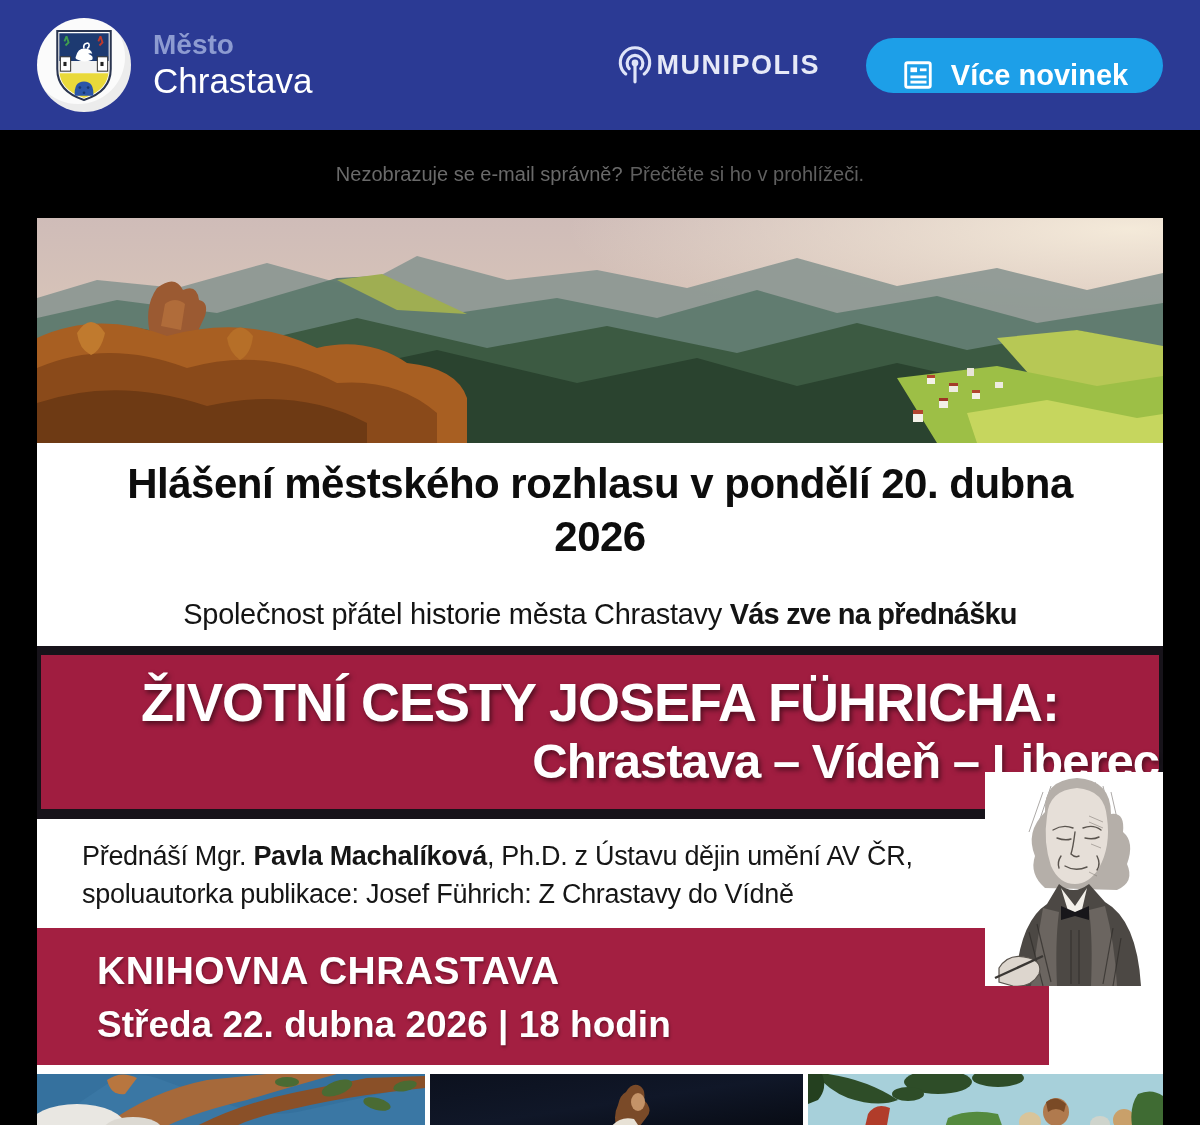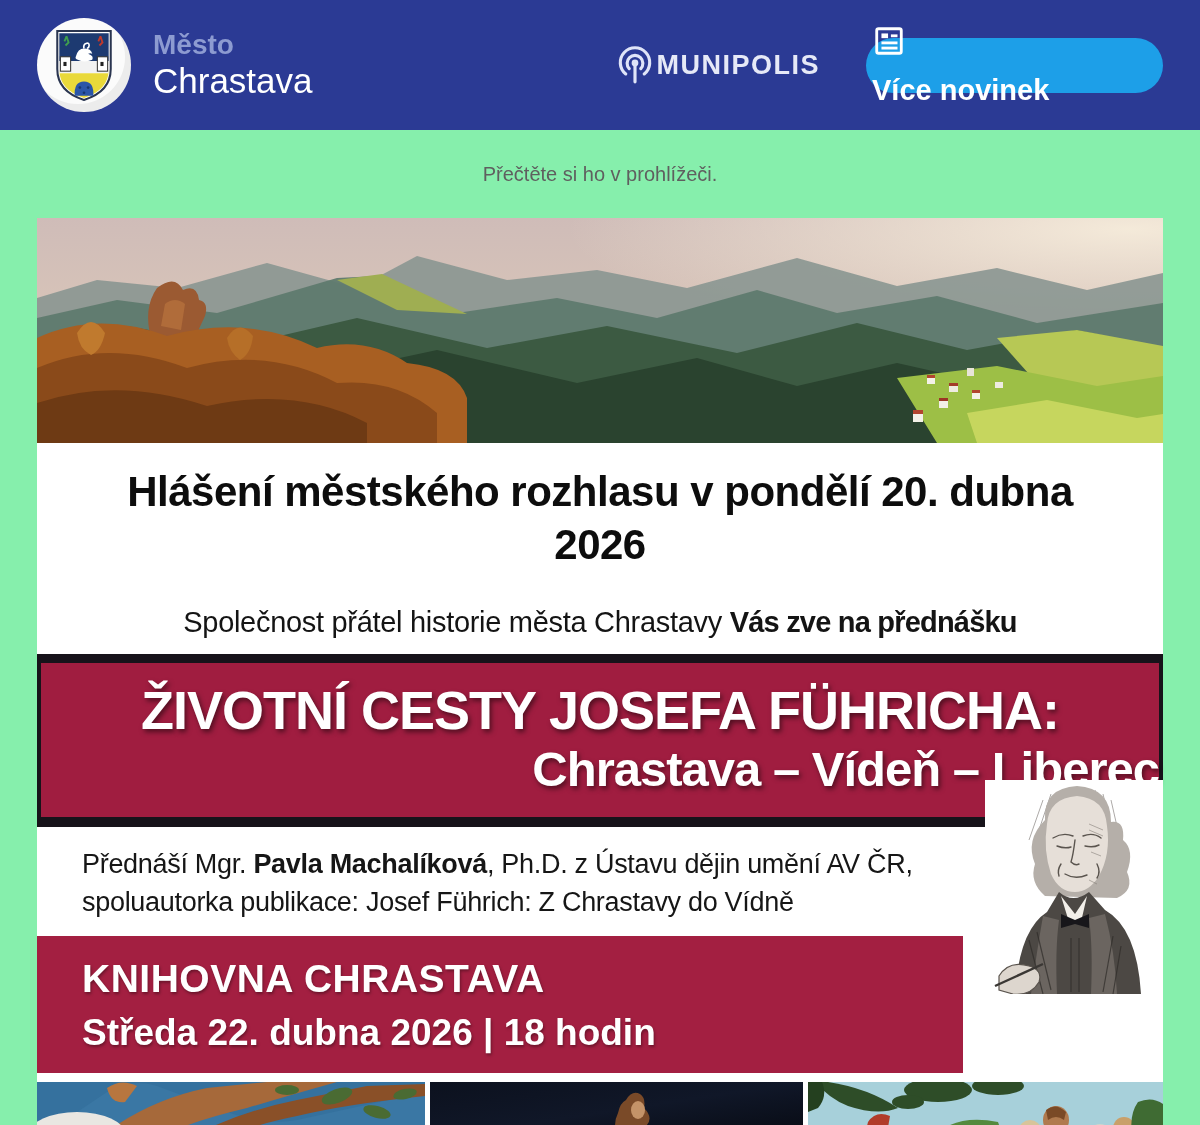--- a/index.html
+++ b/index.html
@@ -1,51 +1,51 @@
 <!DOCTYPE html>
 <html lang="cs"><head>
 <meta charset="utf-8">
 <style>
   html,body{margin:0;padding:0;}
   body{font-family:"Liberation Sans",sans-serif;background:#f0f0ee;}
-  .page{width:1200px;height:1125px;overflow:hidden;position:relative;background:#86efac;}
+  .page{width:1200px;height:1125px;overflow:hidden;position:relative;background:#000000;}
 
   
   .header{height:130px;background:#2b3a94;display:flex;align-items:center;padding:0 37px;box-sizing:border-box;}
   .logo-circle{width:94px;height:94px;border-radius:50%;background:#fbfbfb;box-shadow:inset -6px -8px 0 rgba(0,0,0,.06);display:flex;align-items:center;justify-content:center;flex:0 0 auto;}
   .org-title{margin-left:22px;line-height:1.15;}
   .org-top{font-size:28px;font-weight:bold;color:#8d9bd1;}
   .org-bottom{font-size:35px;color:#ffffff;}
   .brand{margin-left:auto;display:flex;align-items:center;gap:0;}
   .brand-text{font-size:27px;font-weight:bold;letter-spacing:1.5px;color:#e6e9f7;}
-  .more-news{margin-left:46px;width:297px;height:55px;border:none;border-radius:32px;background:#1d9fe8;display:flex;align-items:flex-start;justify-content:center;gap:16px;cursor:pointer;flex-direction:column;}
+  .more-news{margin-left:46px;width:297px;height:55px;border:none;border-radius:32px;background:#1d9fe8;display:flex;align-items:flex-end;justify-content:center;gap:16px;cursor:pointer;}
   .more-news-label{color:#ffffff;font-size:29px;font-weight:bold;}
 
   
   .preheader{height:88px;display:flex;align-items:center;justify-content:center;font-size:20px;color:#6a6a6a;gap:7px;}
   .preheader a{color:#5f5f5f;cursor:pointer;}
 
   
   .content{margin:0 37px;width:1126px;background:#ffffff;}
   .hero{display:block;height:225px;width:1126px;}
 
-  .article-title{max-width:1005px;margin:0 auto;padding-top:22px;font-size:42px;line-height:1.27;font-weight:bold;color:#0d0d0d;text-align:center;letter-spacing:-0.5px;}
+  .article-title{max-width:1005px;margin:0 auto;padding-top:14px;font-size:42px;line-height:1.27;font-weight:bold;color:#0d0d0d;text-align:center;letter-spacing:-0.5px;}
 
   .flyer{position:relative;padding-top:34px;}
   .invite{text-align:center;font-size:29px;color:#141414;letter-spacing:-0.3px;}
   .invite .b{font-weight:bold;letter-spacing:-0.8px;}
 
   .red-banner{margin-top:15px;background:#a01d40;border-top:9px solid #17131a;border-bottom:10px solid #17131a;border-left:4px solid #17131a;border-right:4px solid #17131a;padding:16px 0 20px 0;}
   .red-banner .l1{color:#fff;font-weight:bold;font-size:54px;line-height:1.15;text-align:center;letter-spacing:-1px;text-shadow:2px 3px 5px rgba(0,0,0,.5);}
   .red-banner .l2{color:#fff;font-weight:bold;font-size:49px;line-height:1.15;text-align:right;letter-spacing:-1px;text-shadow:2px 3px 5px rgba(0,0,0,.5);}
 
   .lecturer{padding:18px 182px 0 45px;font-size:27px;line-height:1.42;color:#161616;letter-spacing:-0.3px;}
   .lecturer .b{font-weight:bold;}
 
-  .venue-banner{margin-top:14px;width:926px;background:#a31f41;color:#fff;padding:20px 0 18px 45px;box-sizing:border-box;}
+  .venue-banner{margin-top:14px;width:1012px;background:#a31f41;color:#fff;padding:20px 0 18px 60px;box-sizing:border-box;}
   .venue-banner .v1{font-size:39px;font-weight:bold;letter-spacing:0.5px;line-height:1.2;text-shadow:1px 2px 3px rgba(0,0,0,.35);}
   .venue-banner .v2{font-size:37px;font-weight:bold;margin-top:8px;line-height:1.2;text-shadow:1px 2px 3px rgba(0,0,0,.35);}
 
   .portrait{position:absolute;top:208px;right:0;width:178px;height:214px;background:#fff;}
 
   .paintings{margin-top:9px;display:flex;gap:5px;}
   .painting{display:block;height:57px;}
 
   svg{display:block;}
 </style>
@@ -100,20 +100,21 @@
           <line x1="20" y1="12.5" x2="27" y2="12.5"></line>
           <line x1="10" y1="20" x2="27" y2="20"></line>
           <line x1="10" y1="25.5" x2="27" y2="25.5"></line>
         </svg>
       </span>
       <span class="more-news-label">Více novinek</span>
     </button>
   </div>
 
   <div class="preheader">
+    <span>Nezobrazuje se e-mail správně?</span>
     <a>Přečtěte si ho v prohlížeči.</a>
   </div>
 
   <div class="content">
 
     <div>
       <svg class="hero" viewBox="0 0 1126 225" preserveAspectRatio="none">
         <defs>
           <linearGradient id="sky" x1="0" y1="0" x2="0" y2="1">
             <stop offset="0" stop-color="#cfbcb8"></stop>

